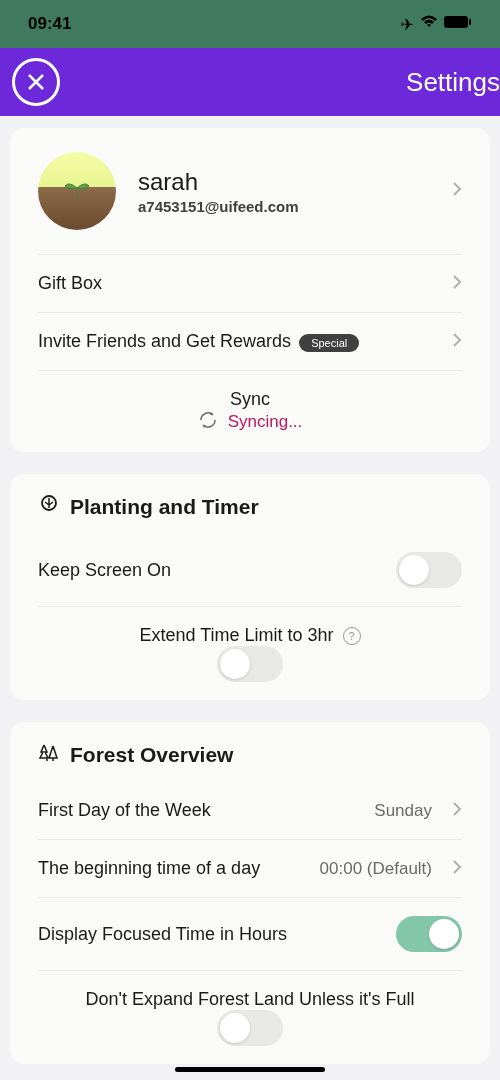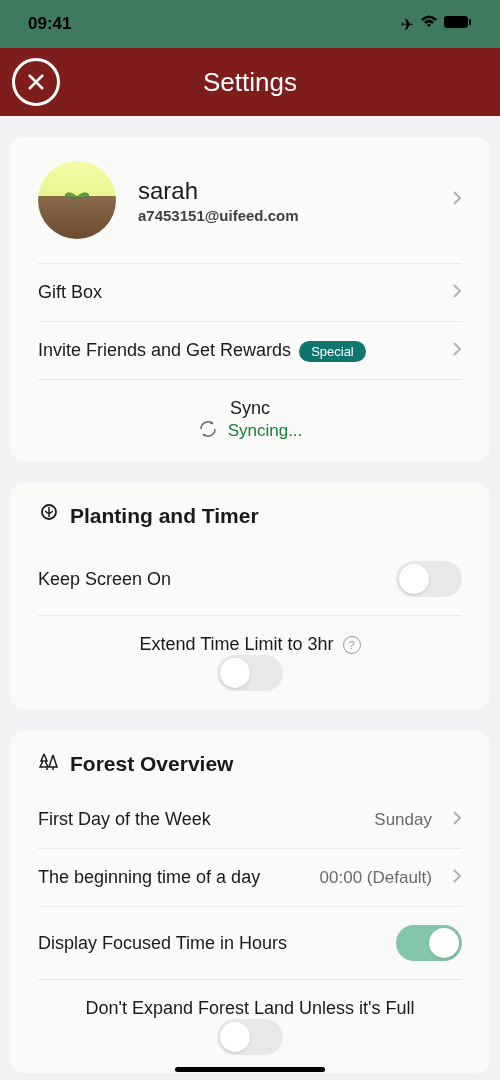--- a/index.html
+++ b/index.html
@@ -2,53 +2,53 @@
 <html><head>
   <meta charset="utf-8">
   <style>
     * { margin: 0; padding: 0; box-sizing: border-box; font-family: -apple-system, BlinkMacSystemFont, sans-serif; }
     body { width: 500px; height: 1080px; background: #f2f2f5; overflow: hidden; }
     
     .status-bar { height: 48px; display: flex; justify-content: space-between; align-items: center; padding: 0 28px; background: #3f7a5f; color: #000; }
     .status-time { font-weight: 600; font-size: 17px; }
     .status-icons { display: flex; gap: 6px; align-items: center; }
     
-    .header { background: #7f1d1d; height: 68px; display: flex; align-items: center; justify-content: center; position: relative; }
+    .header { background: #6d28d9; height: 68px; display: flex; align-items: center; justify-content: flex-end; position: relative; }
     .close-btn { position: absolute; left: 12px; top: 50%; transform: translateY(-50%); width: 48px; height: 48px; border: 3px solid #fff; border-radius: 50%; display: flex; align-items: center; justify-content: center; }
     .header-title { color: #fff; font-size: 26px; font-weight: 500; }
     
-    .content { padding: 21px 10px 0; }
+    .content { padding: 12px 10px 0; }
     .card { background: #fafaf9; border-radius: 14px; margin-bottom: 22px; padding: 0 28px; }
     
     .profile-row { display: flex; align-items: center; padding: 24px 0; border-bottom: 1px solid #e8e8e6; }
     .avatar { width: 78px; height: 78px; border-radius: 50%; background: linear-gradient(180deg, #f5fba8 0%, #e8f58f 45%, #8b6b4a 45%, #6b4a2f 100%); display: flex; align-items: center; justify-content: center; flex-shrink: 0; }
     .profile-info { margin-left: 22px; flex: 1; }
     .profile-name { font-size: 24px; font-weight: 500; color: #1a1a1a; }
     .profile-email { font-size: 15px; color: #404040; margin-top: 2px; font-weight: bold; }
     
     .row { display: flex; align-items: center; justify-content: space-between; padding: 18px 0; border-bottom: 1px solid #e8e8e6; }
     .row:last-child { border-bottom: none; flex-direction: column; }
     .row-label { font-size: 18px; color: #1a1a1a; flex: 1; }
     .row-value { font-size: 17px; color: #6a6a6a; margin-right: 20px; }
     .chevron { color: #b0b0b0; }
     
     .section-header { display: flex; align-items: center; padding: 20px 0 14px; gap: 10px; }
     .section-title { font-size: 21px; font-weight: 700; color: #1a1a1a; }
     
-    .badge { background: #0f766e; color: #fff; font-size: 13px; padding: 3px 12px; border-radius: 16px; margin-left: 8px; margin-top: 44px; }
+    .badge { background: #404040; color: #fff; font-size: 11px; padding: 3px 12px; border-radius: 16px; margin-left: 8px; margin-top: 44px; }
     
     .toggle { width: 66px; height: 36px; border-radius: 18px; position: relative; }
     .toggle-off { background: #e8e8e6; }
     .toggle-on { background: #84c6a9; }
     .toggle-knob { width: 30px; height: 30px; background: #fff; border-radius: 50%; position: absolute; top: 3px; box-shadow: 0 1px 3px rgba(0,0,0,0.15); }
     .toggle-off .toggle-knob { left: 3px; }
     .toggle-on .toggle-knob { right: 3px; }
     
     .sync-row { display: flex; align-items: center; gap: 10px; }
-    .sync-status { font-size: 17px; color: #15803d; }
+    .sync-status { font-size: 17px; color: #be185d; }
     .sync-icon { color: #6a6a6a; }
     
     .help-icon { display: inline-flex; width: 18px; height: 18px; border: 1.5px solid #999; border-radius: 50%; align-items: center; justify-content: center; font-size: 11px; color: #999; margin-left: 4px; vertical-align: middle; }
     
     .home-indicator { position: absolute; bottom: 8px; left: 50%; transform: translateX(-50%); width: 150px; height: 5px; background: #000; border-radius: 3px; }
   </style>
 </head>
 <body>
 
 <div class="status-bar">

